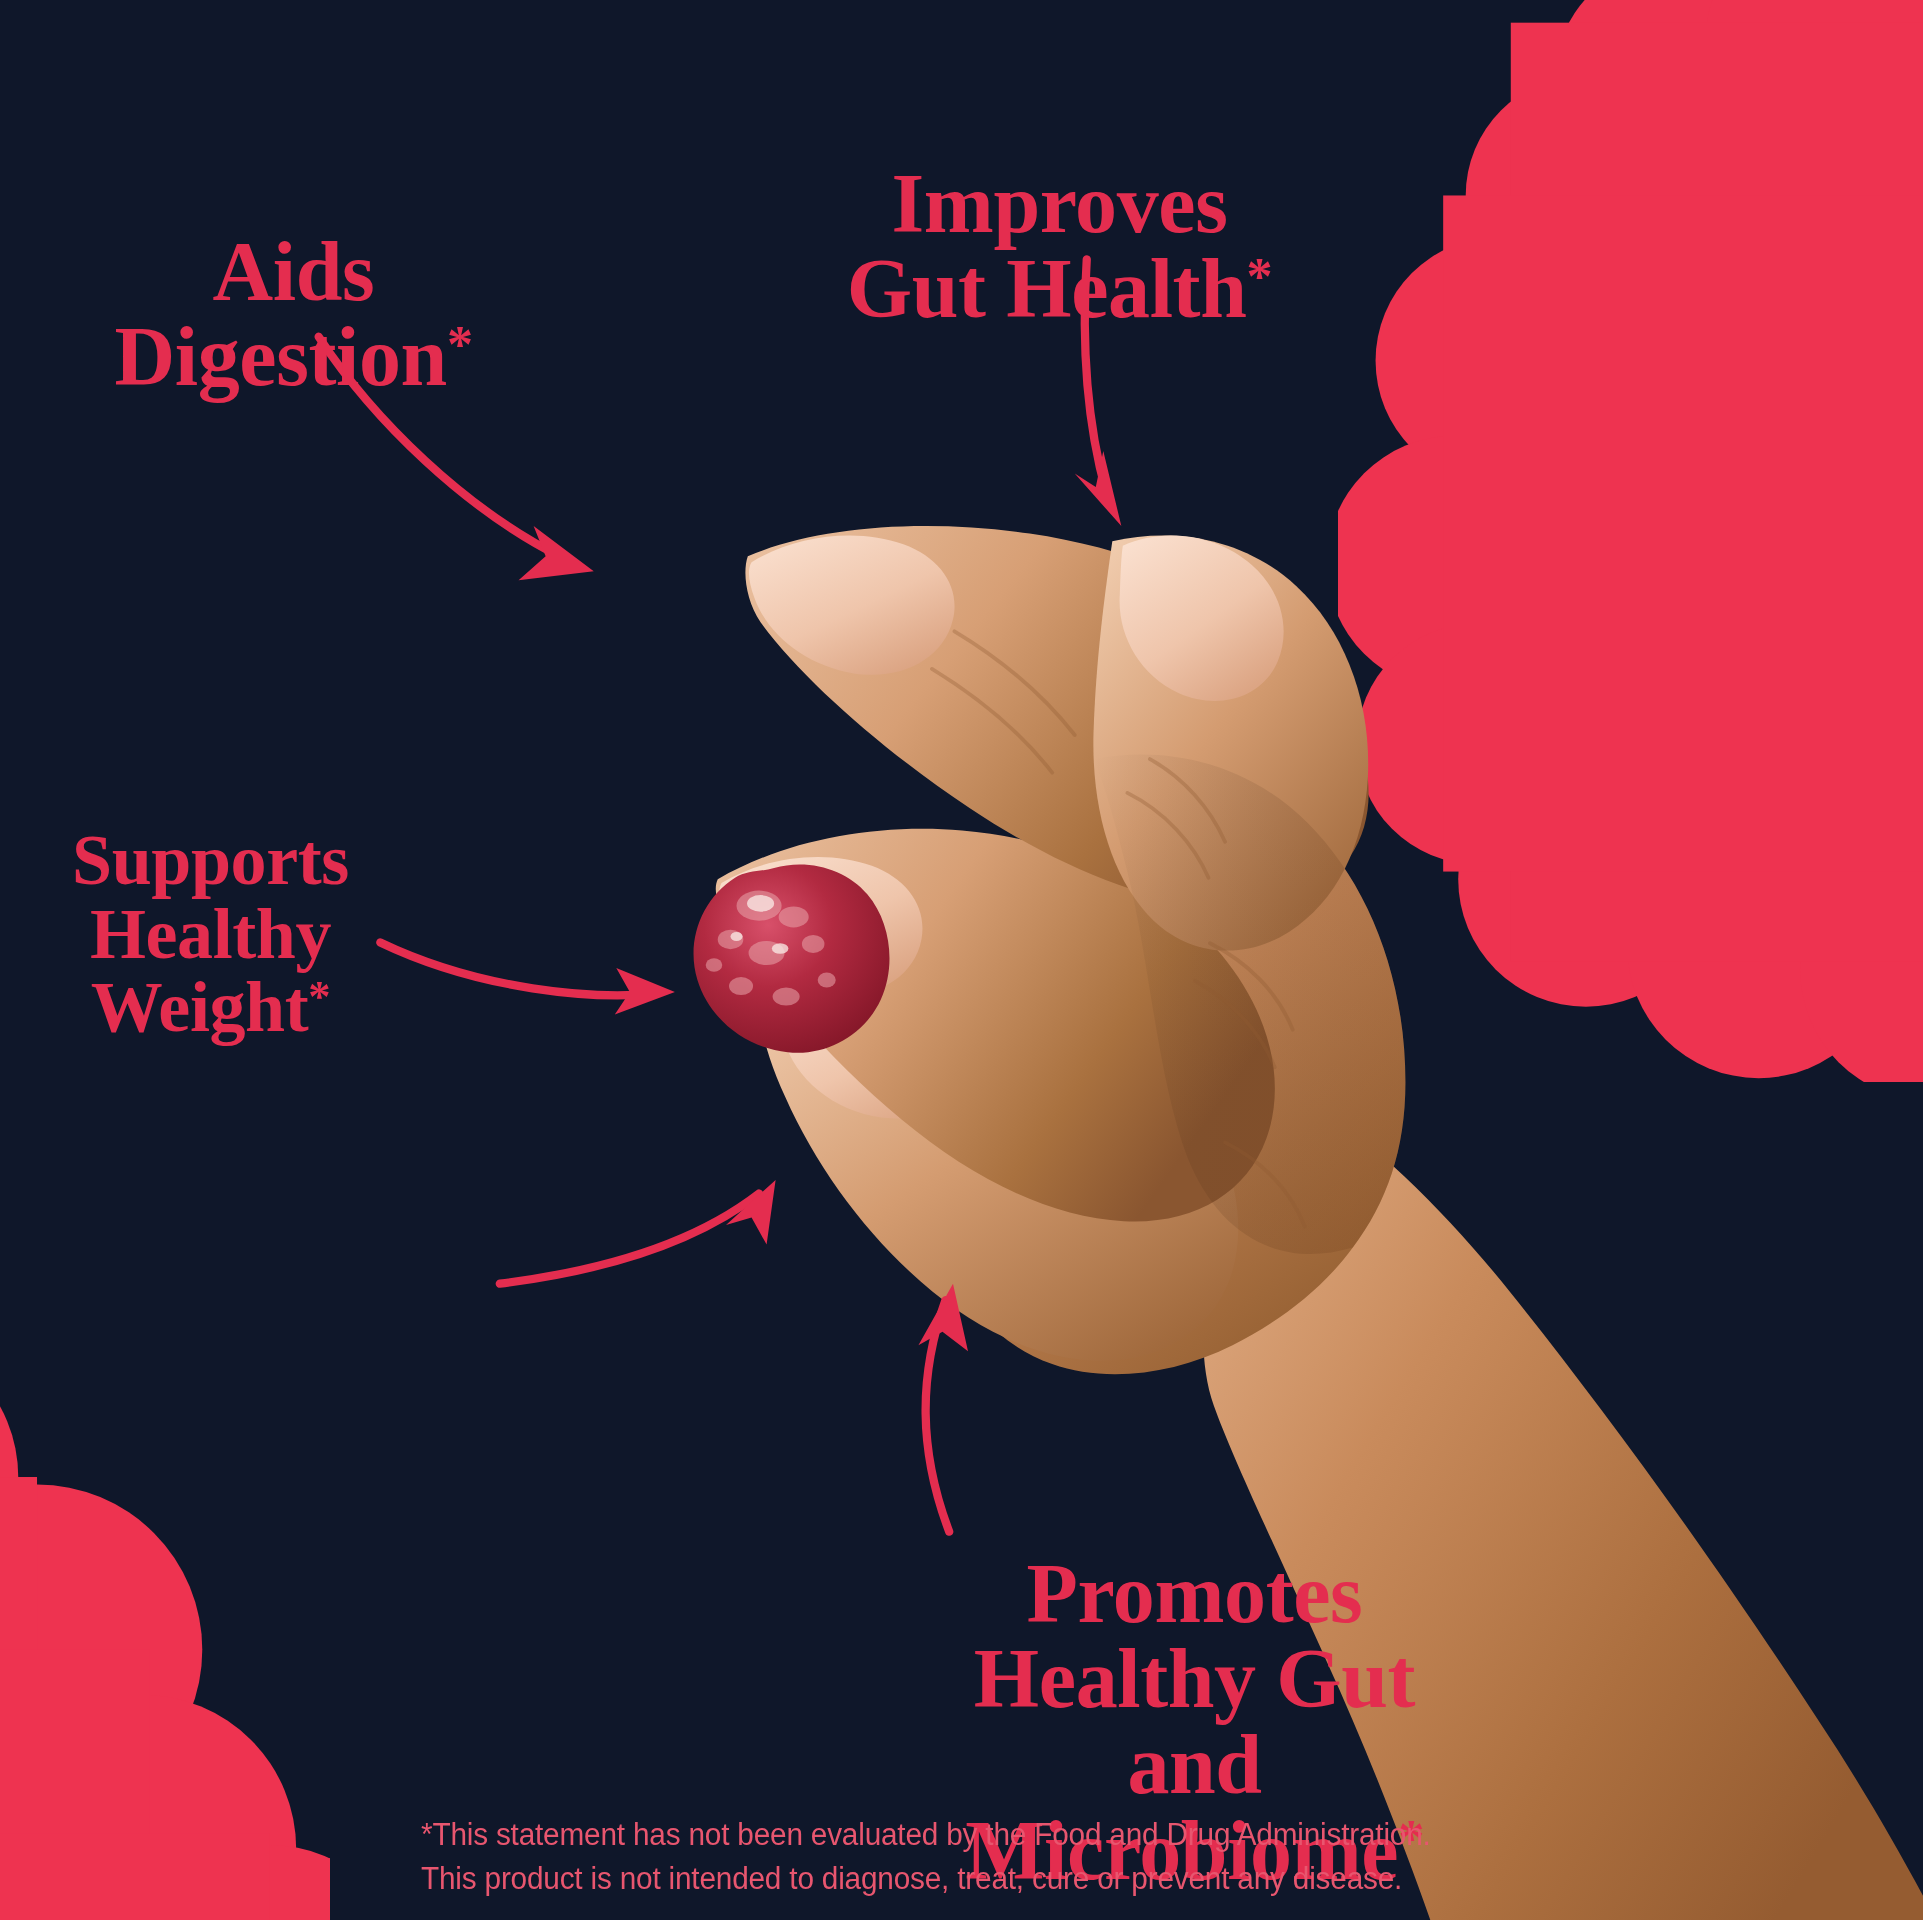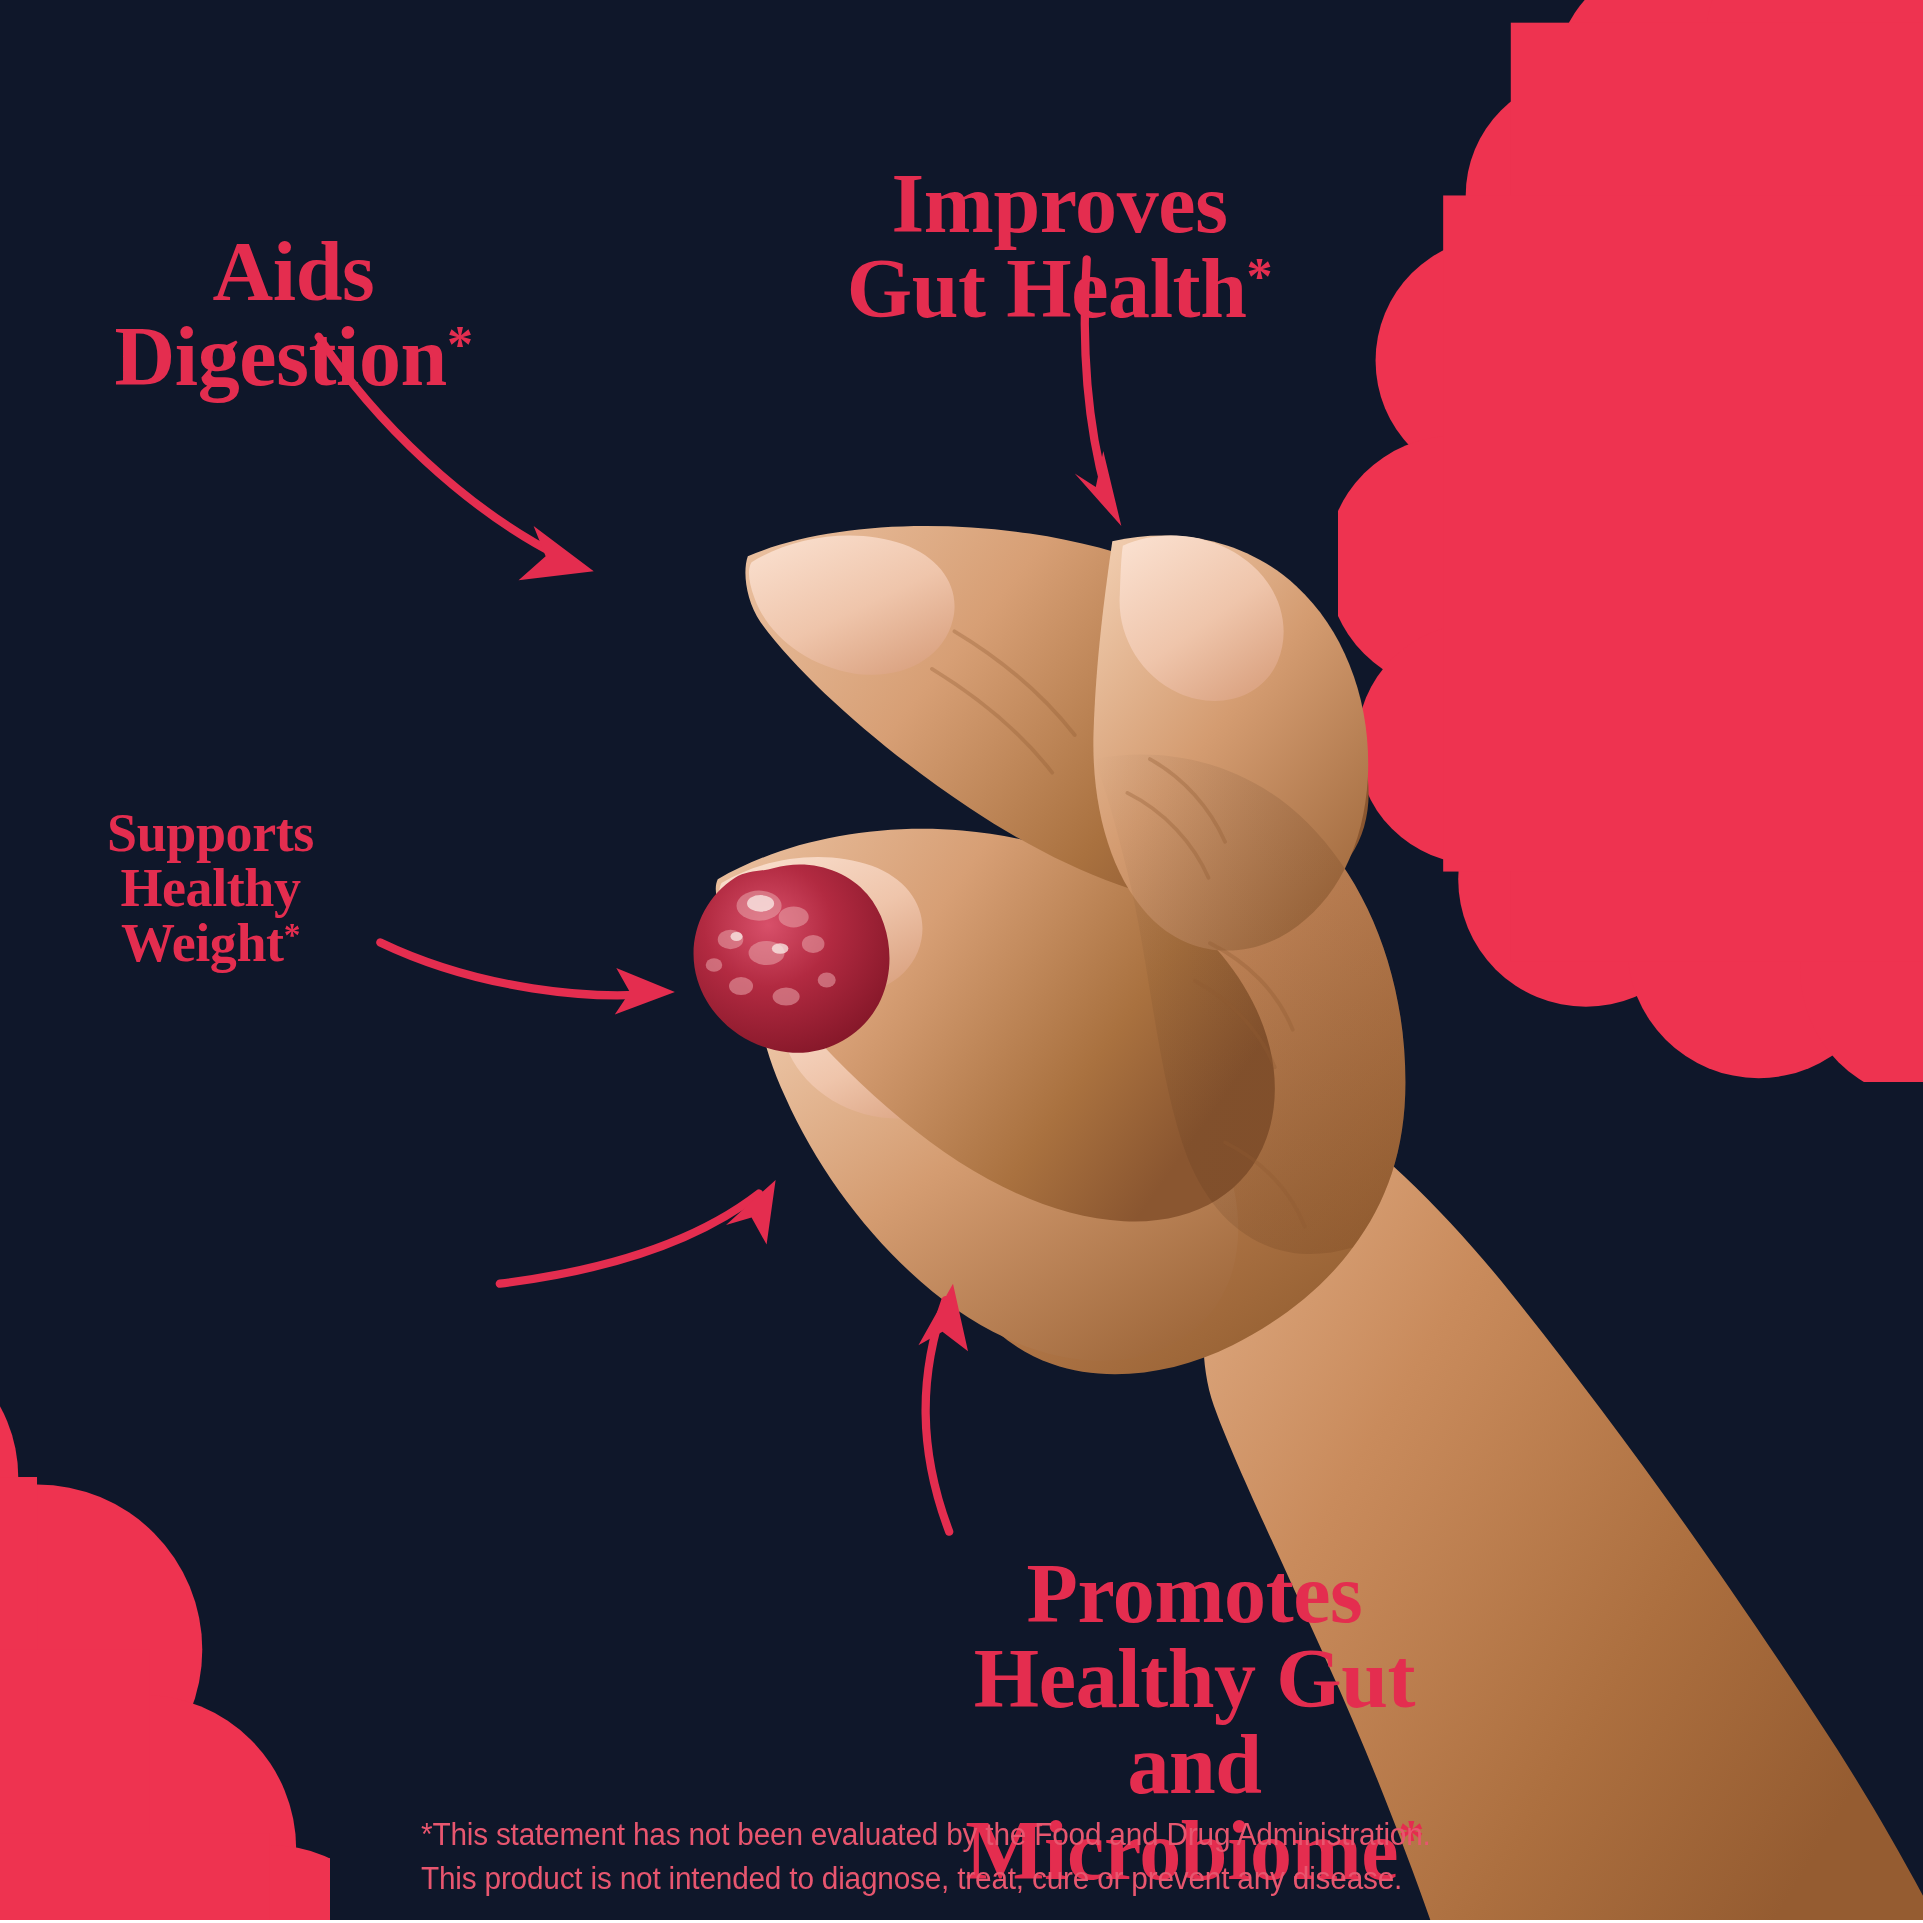--- a/index.html
+++ b/index.html
@@ -28,21 +28,21 @@
     font-weight:700;
     line-height:1.02;
     letter-spacing:-0.4px;
     text-align:center;
     white-space:pre-line;
   }
   .callout .star{font-size:.62em;vertical-align:.45em;}
 
   #callout-aids-digestion{left:83px;top:143px;width:421px;font-size:84px;}
   #callout-improves-gut{left:819px;top:75px;width:481px;font-size:84px;}
-  #callout-supports-weight{left:22.5px;top:751px;width:376px;font-size:54px;}
+  #callout-supports-weight{left:22.5px;top:751px;width:376px;font-size:72px;}
   #callout-helps-cholesterol{left:90px;top:1180px;width:496px;font-size:84px;}
   #callout-promotes-microbiome{left:954px;top:1465px;width:481px;font-size:84px;}
 
   
   #disclaimer{
     position:absolute;
     left:421px;top:1813px;width:1097px;
     color:#E8566F;
     font-family:"Liberation Sans", sans-serif;
     font-weight:400;

